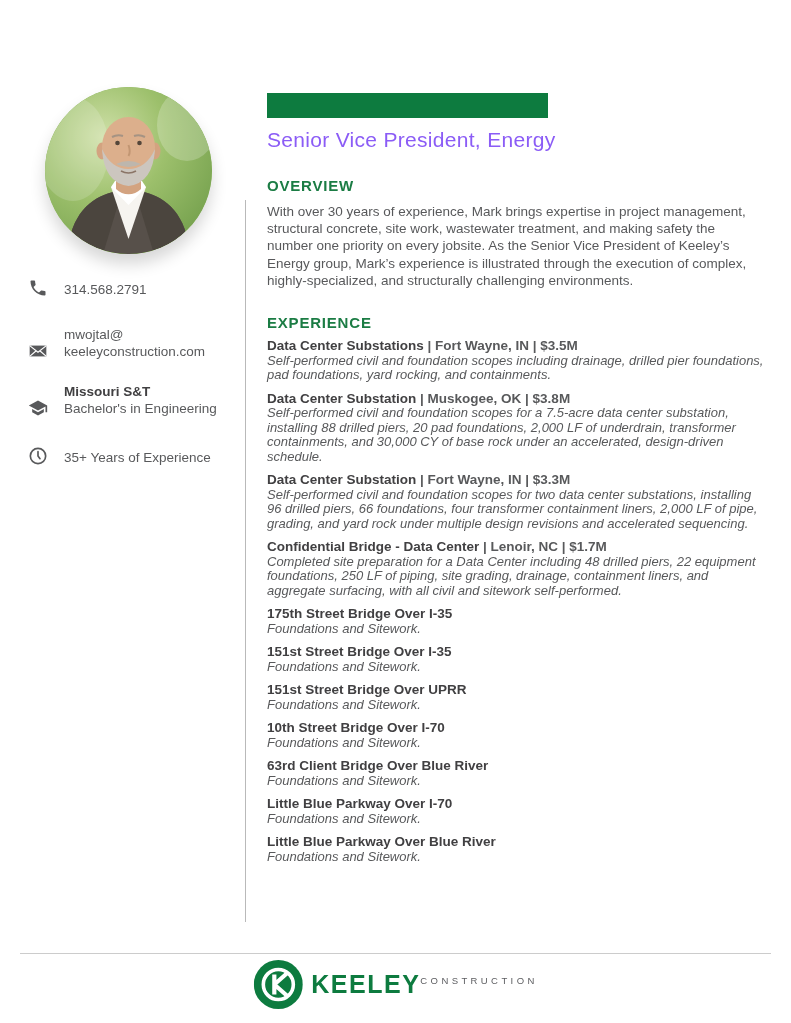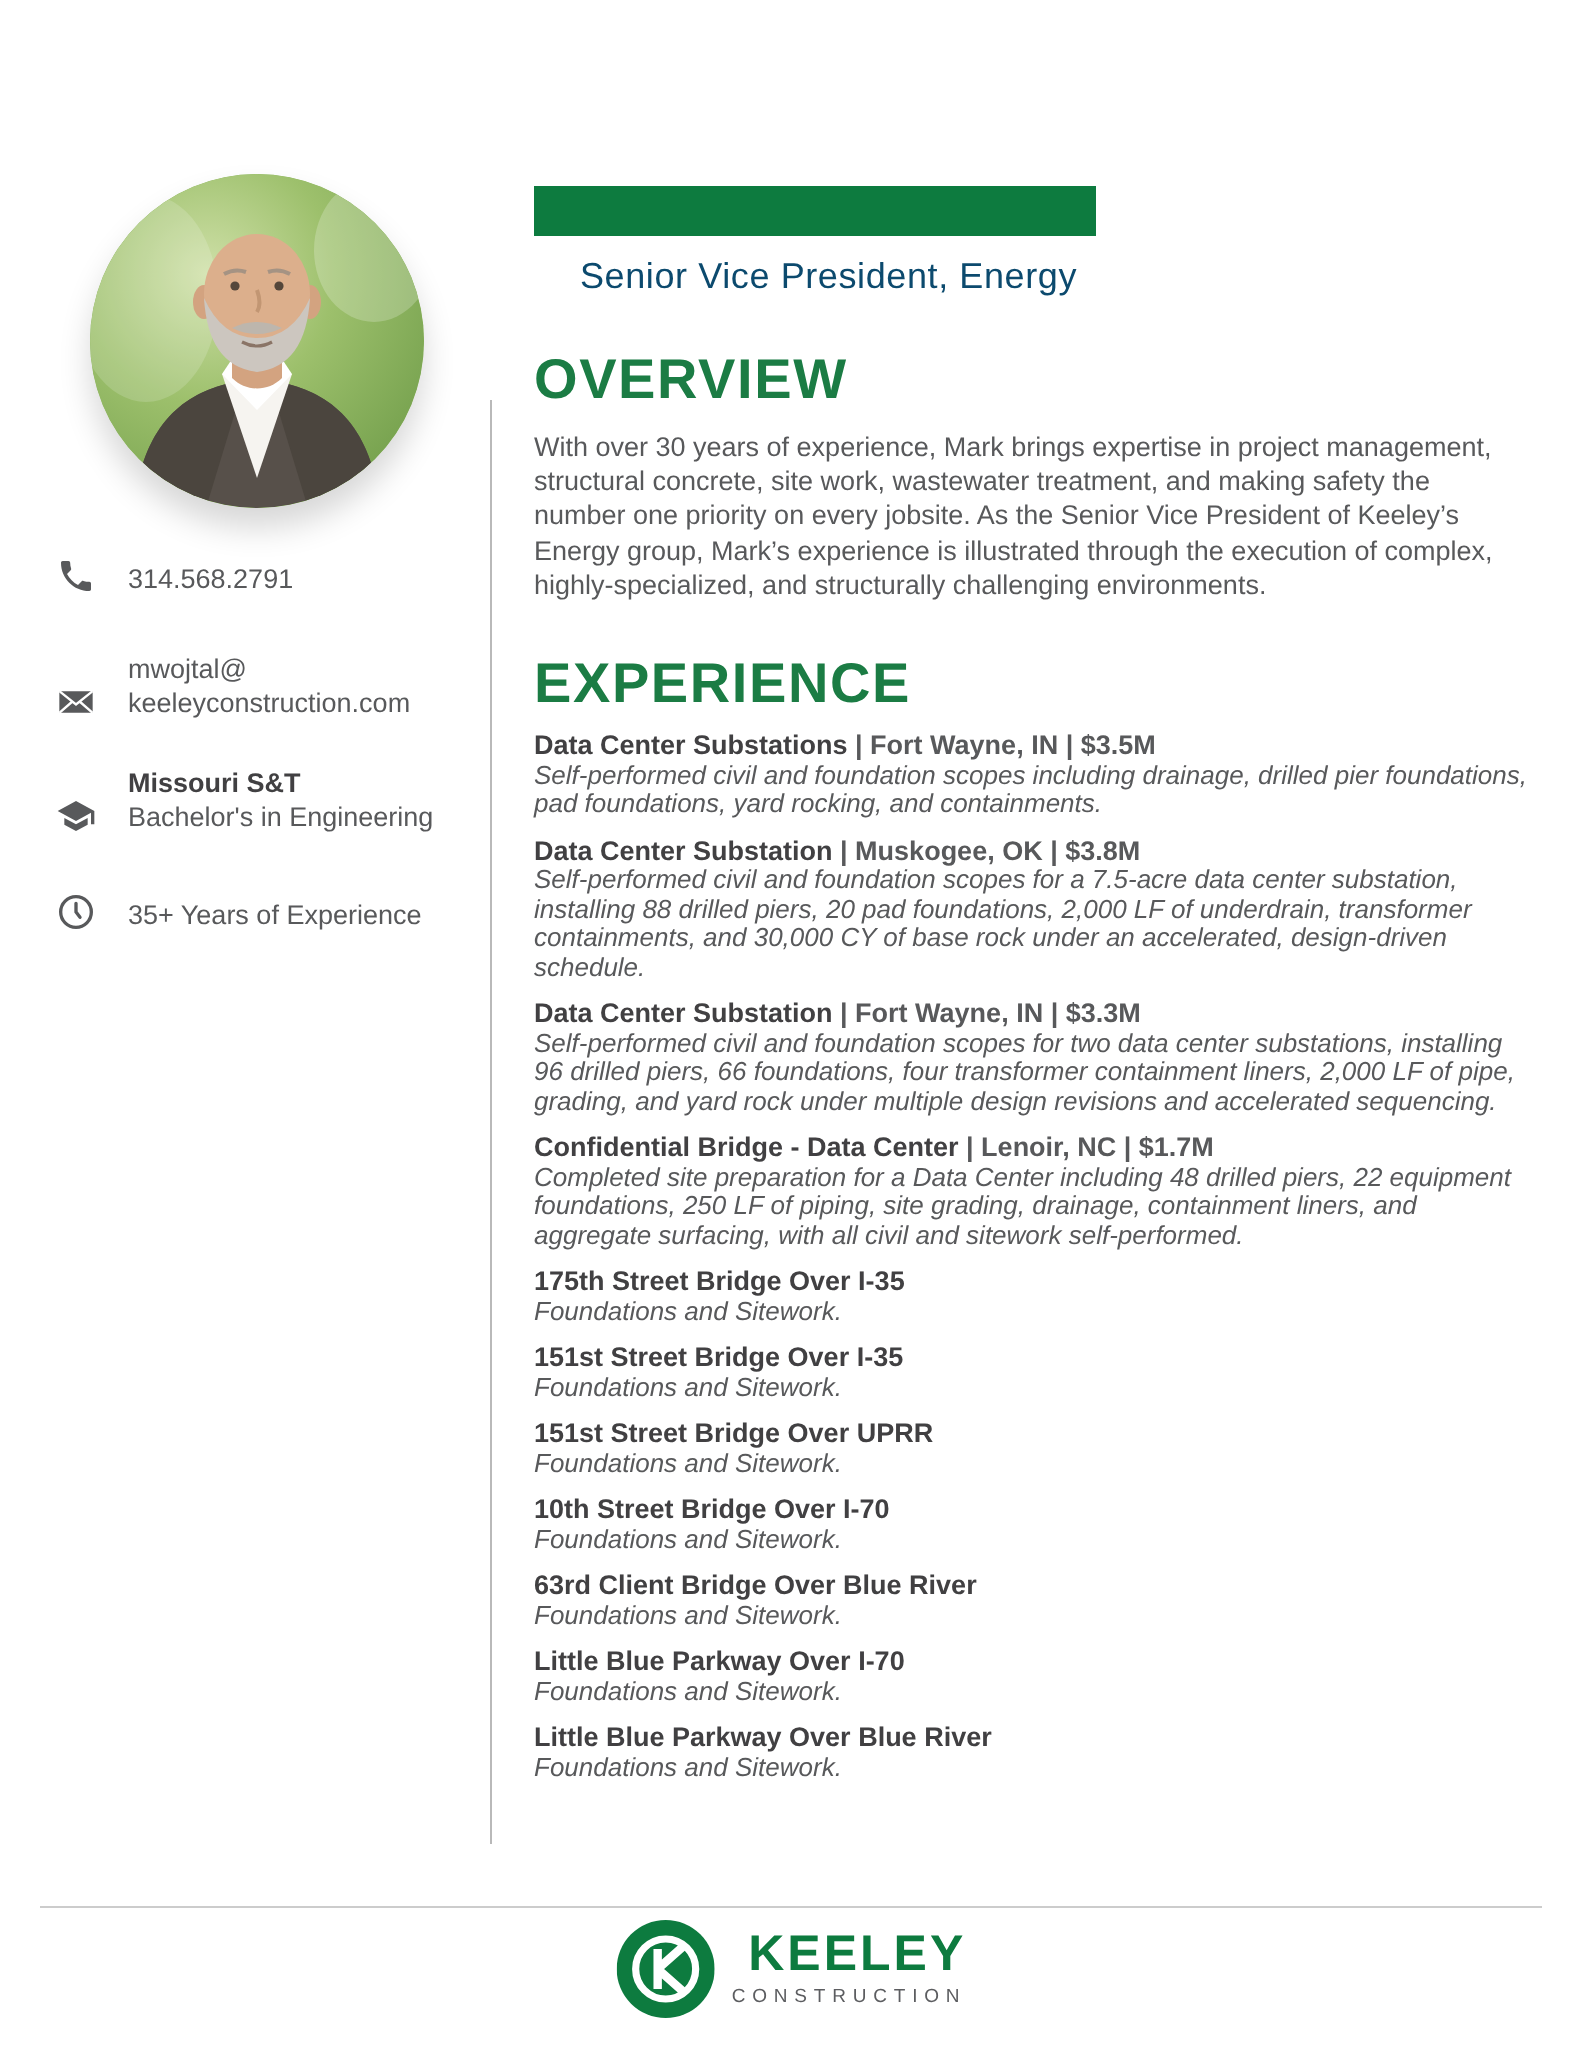--- a/index.html
+++ b/index.html
@@ -45,27 +45,26 @@
     position: absolute; left: 267px; top: 0;
     width: 497px;
   }
   .name-bar {
     margin-top: 93px;
     width: 281px; height: 25px;
     background: #0d7b3f;
   }
   .job-title {
     margin-top: 10px;
-    font-size: 18px; letter-spacing: 0.3px;
-    color: #0c4a6e;
-    margin-left: 23px;
+    font-size: 21px; letter-spacing: 0.3px;
+    color: #8b5cf6;
   }
   .section-heading {
     margin-top: 25px;
-    font-size: 28px; font-weight: 700; letter-spacing: 0.8px;
+    font-size: 15px; font-weight: 700; letter-spacing: 0.8px;
     color: #1b7c44;
   }
   .overview-body {
     margin-top: 9px;
     font-size: 13.5px; line-height: 17.2px;
     color: #58595b;
     width: 497px;
   }
   .exp-list { margin-top: 8px; }
   .exp-entry { margin-bottom: 9px; }
@@ -81,21 +80,21 @@
     position: absolute; left: 20px; top: 953px;
     width: 751px; height: 1px; background: #cccccc;
   }
   .footer-logo {
     position: absolute; left: 50%; top: 960px;
     transform: translateX(-50%);
     display: flex; align-items: center; gap: 9px;
   }
   .logo-mark { width: 49px; height: 49px; }
   .logo-mark svg { display: block; width: 49px; height: 49px; }
-  .logo-text { display: flex; flex-direction: column; align-items: flex-end; }
+  .logo-text { display: flex; flex-direction: row; }
   .logo-name {
     font-size: 25px; font-weight: 700; letter-spacing: 1.5px;
     color: #0d7b3f; line-height: 1;
   }
   .logo-sub {
     margin-top: 3px;
     font-size: 9.5px; letter-spacing: 3.4px;
     color: #5c5d60;
   }
 </style>

